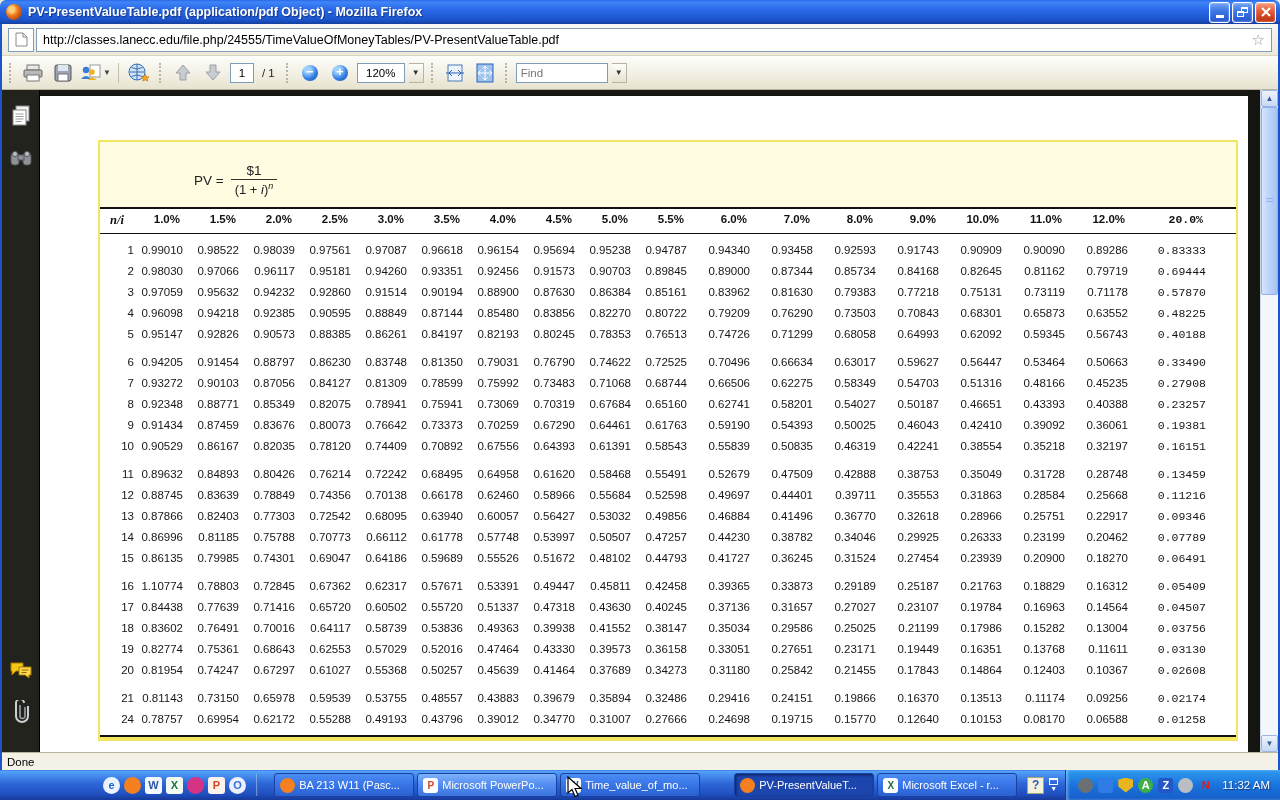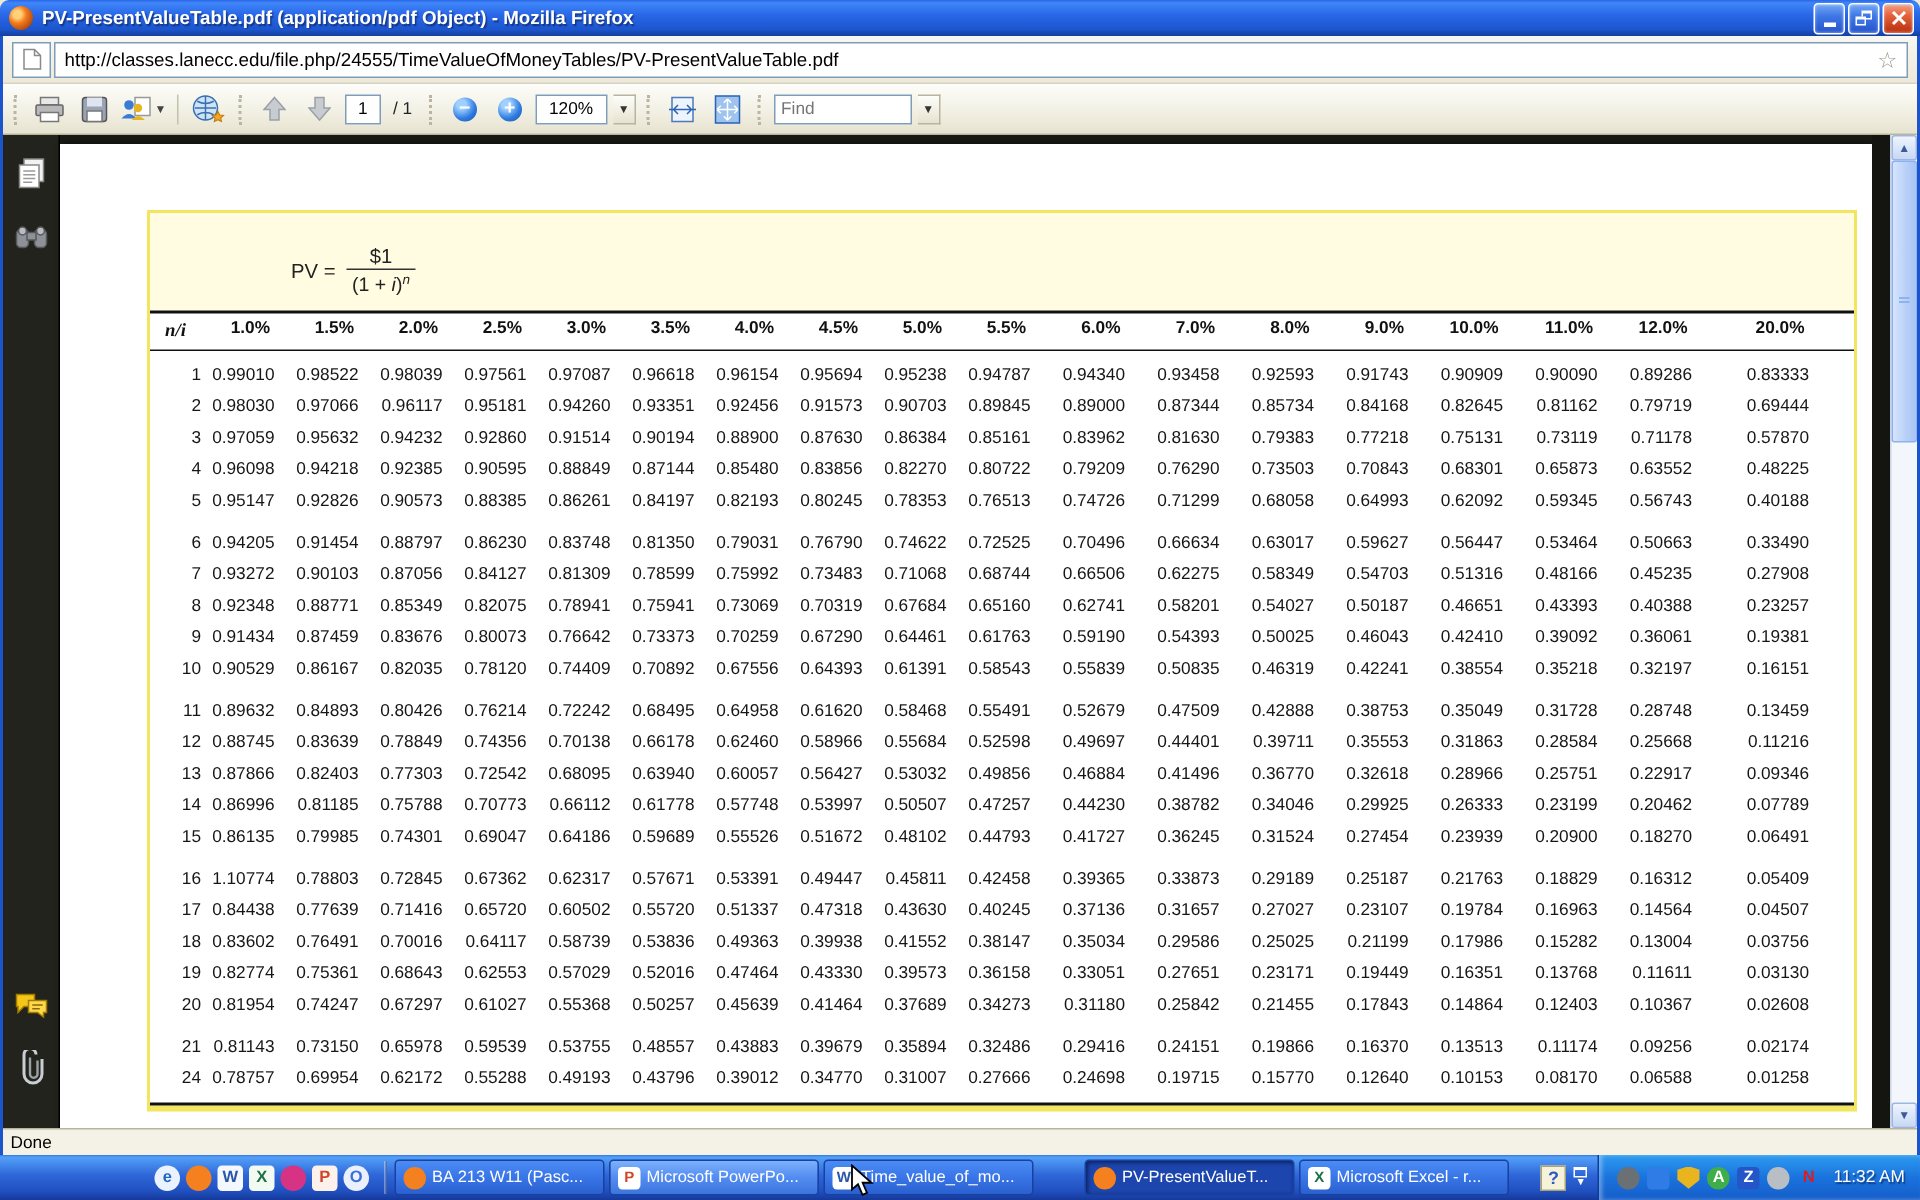--- a/index.html
+++ b/index.html
@@ -85,40 +85,40 @@
   .theadrow { display:flex; border-top:2px solid #111; border-bottom:1px solid #111; padding:4px 0 5px; font-weight:bold; font-size:11.5px; color:#111; }
   .tbody { padding:6px 0 5px; border-bottom:2px solid #111; }
   .trow { display:flex; height:21px; line-height:21px; font-size:11.5px; color:#161616; }
   .trow.gap { margin-top:7px; }
   .tcell { text-align:right; }
   .tcell:nth-child(1) { width:34px; text-align:right; }
   .theadrow .tcell:nth-child(1) { text-align:left; padding-left:10px; font-style:italic; font-family:"Liberation Serif",serif; font-size:12.5px; }
   .tcell:nth-child(2) { width:49px; }
   .tcell:nth-child(n+3):nth-child(-n+11) { width:56px; }
   .tcell:nth-child(n+12):nth-child(-n+18) { width:63px; }
-  .tcell:nth-child(19) { width:78px; }
+  .tcell:nth-child(19) { width:78px;font-family:Liberation Mono, monospace; }
   .theadrow .tcell { padding-right:3px; }
 
   
   .statusbar { height:18px; flex:0 0 18px; background:#f4f2e6; border-top:1px solid #b8b4a0; display:flex; align-items:center; font-size:11.5px; color:#000; padding-left:5px; }
 
   
   .taskbar { height:30px; flex:0 0 30px; display:flex; align-items:stretch;
     background:linear-gradient(180deg,#3b77e0 0%,#52a0f8 5%,#2e66d8 45%,#2050c0 80%,#16399b 100%); }
   .startbtn { flex:0 0 95px; display:flex; align-items:center; justify-content:center; gap:5px;
     background:linear-gradient(180deg,#8fd16a 0%,#5aab39 45%,#3d8a24 100%);
     border-radius:0 14px 14px 0; box-shadow:2px 0 4px rgba(0,0,30,.4); color:#fff; font-weight:bold; font-style:italic; font-size:16px;
     text-shadow:1px 1px 2px rgba(0,0,0,.5);margin-top:45px; }
   .flag { display:grid; grid-template-columns:6px 6px; grid-template-rows:6px 6px; gap:1px; transform:skewY(-8deg); }
   .flag i { border-radius:1px; }
   .ql-wrap { display:flex; align-items:center; gap:4px; padding:0 8px; }
   .ql { width:17px; height:17px; border-radius:3px; display:flex; align-items:center; justify-content:center; font-size:11px; font-weight:bold; }
   .ql.round { border-radius:50%; }
   .tb-sep { width:2px; height:22px; margin:auto 2px; background:rgba(255,255,255,.35); border-right:1px solid rgba(0,0,40,.35); }
-  .taskbtns { display:flex; align-items:center; gap:3px; padding:12px 3px; flex:1; min-width:0; }
+  .taskbtns { display:flex; align-items:center; gap:3px; padding:12px 3px; flex:1; min-width:0;justify-content:flex-end; }
   .taskbtn { width:140px; height:24px; display:flex; align-items:center; gap:4px; padding:0 5px; border-radius:3px;
     background:linear-gradient(180deg,#4b8cf5 0%,#3a77e8 45%,#2a60d0 100%); border:1px solid #1941a0;
     color:#fff; font-size:11px; white-space:nowrap; overflow:hidden; }
   .taskbtn.active { background:#1c46ae; box-shadow:inset 1px 1px 3px rgba(0,0,30,.6);margin-left:31px; }
   .taskbtn.hover { background:linear-gradient(180deg,#7db1fb 0%,#568ff2 45%,#3b74dd 100%); }
   .tb-ic { flex:0 0 15px; width:15px; height:15px; border-radius:3px; display:flex; align-items:center; justify-content:center; font-size:10px; font-weight:bold; }
   .tb-ic.round { border-radius:50%; }
   .tb-lb { overflow:hidden; text-overflow:ellipsis; }
   .overflow-panel { display:flex; align-items:center; gap:5px; padding:0 7px; }
   .helpbox { width:17px; height:17px; background:#f6f2da; border:1px solid #a8a478; color:#2b57c8; font-weight:bold; font-size:12px; display:flex; align-items:center; justify-content:center; }

